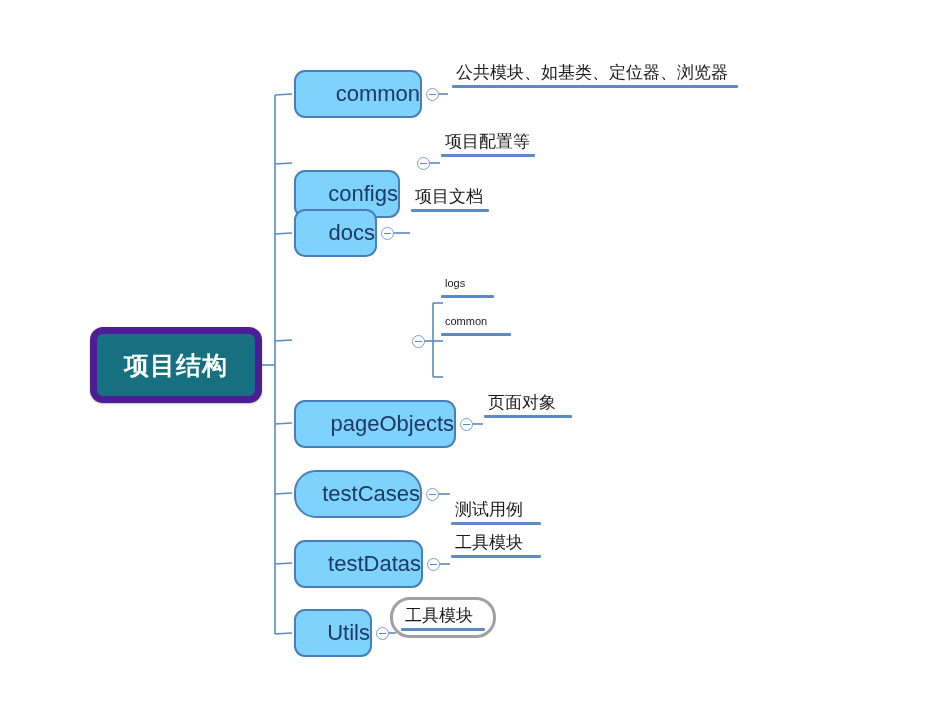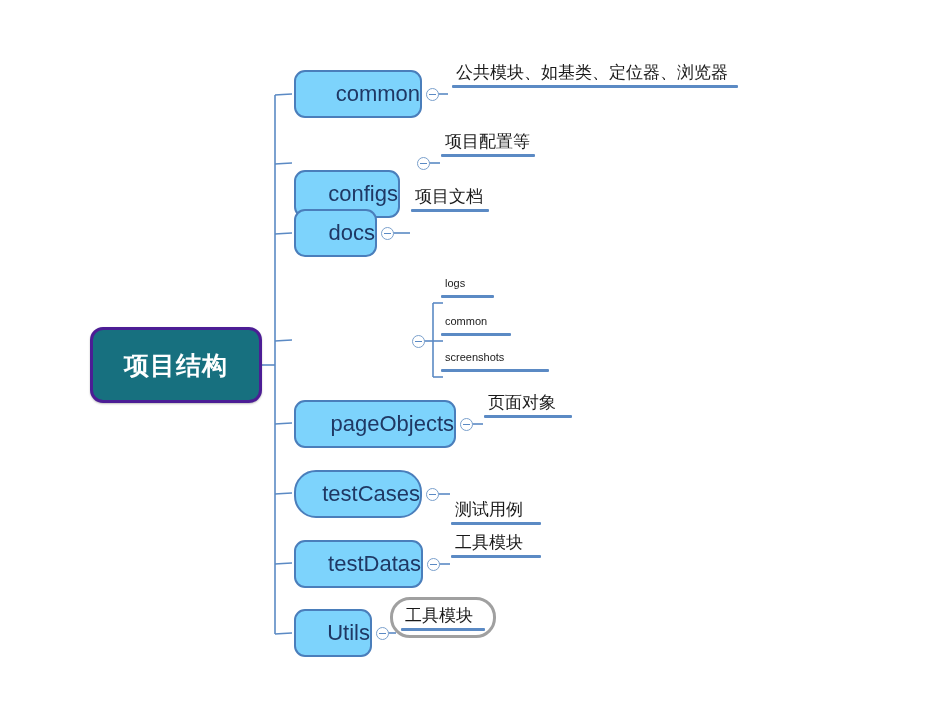--- a/index.html
+++ b/index.html
@@ -27,21 +27,21 @@
   }
 
   
   .root-node {
     position: absolute;
     left: 90px;
     top: 327px;
     width: 172px;
     height: 76px;
     background: #17707f;
-    border: 3px solid #4c1d95;
+    border: 7px solid #4c1d95;
     border-radius: 13px;
     box-shadow: 0 1px 2px rgba(0,0,0,0.25);
     display: flex;
     align-items: center;
     justify-content: center;
     box-sizing: border-box;
   }
   .root-node .root-label {
     color: #ffffff;
     font-size: 25px;
@@ -223,24 +223,20 @@
   <div class="leaf" style="left:441px; top:272px;">
     <span class="leaf-text">logs</span>
     <span class="leaf-rule" style="width:53px;"></span>
   </div>
 
   <div class="leaf" style="left:441px; top:310px;">
     <span class="leaf-text">common</span>
     <span class="leaf-rule" style="width:70px;"></span>
   </div>
 
-  <div class="leaf" style="left:441px; top:346px;">
-    <span class="leaf-text">screenshots</span>
-    <span class="leaf-rule" style="width:108px;"></span>
-  </div>
 
   <div class="leaf cjk" style="left:484px; top:392px;">
     <span class="leaf-text">页面对象</span>
     <span class="leaf-rule" style="width:88px;"></span>
   </div>
 
   <div class="leaf cjk" style="left:451px; top:462px;margin-top:37px;">
     <span class="leaf-text">测试用例</span>
     <span class="leaf-rule" style="width:90px;"></span>
   </div>

